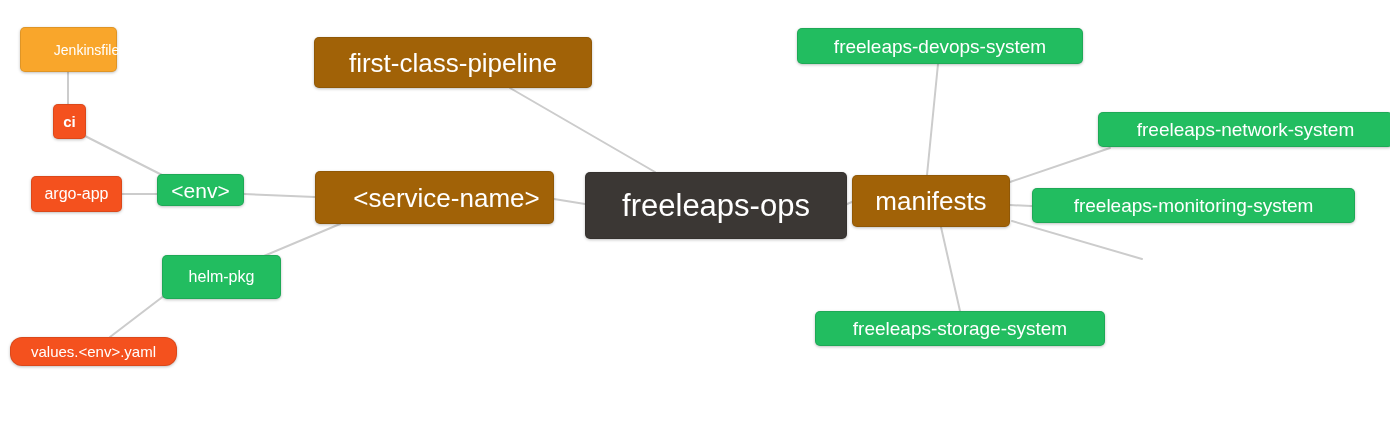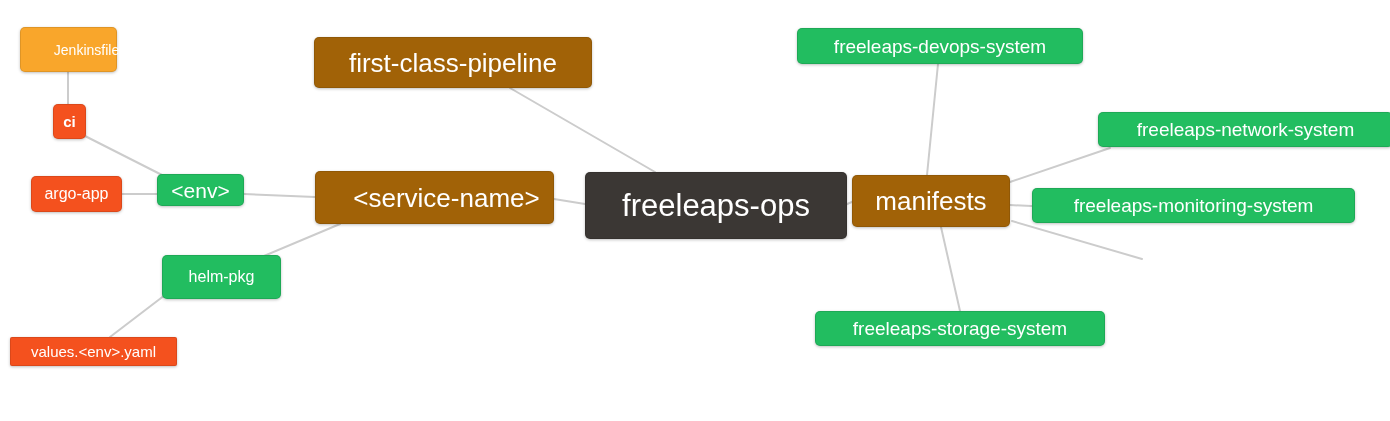--- a/index.html
+++ b/index.html
@@ -32,21 +32,21 @@
 
   .n-jenkinsfile        {left:20px;  top:27px;  width:97px;  height:45px; font-size:14px;padding-left:36px;}
   .n-ci                 {left:53px;  top:104px; width:33px;  height:35px; font-size:15px; font-weight:700;}
   .n-argo-app           {left:31px;  top:176px; width:91px;  height:36px; font-size:16px;}
   .n-env                {left:157px; top:174px; width:87px;  height:32px; font-size:21px;}
   .n-first-class-pipeline{left:314px;top:37px;  width:278px; height:51px; font-size:26px;}
   .n-service-name       {left:315px; top:171px; width:239px; height:53px; font-size:26px;padding-left:24px;}
   .n-freeleaps-ops      {left:585px; top:172px; width:262px; height:67px; font-size:31px;}
   .n-manifests          {left:852px; top:175px; width:158px; height:52px; font-size:26px;}
   .n-helm-pkg           {left:146px; top:255px; width:119px; height:44px; font-size:16px;margin-left:16px;}
-  .n-values-env-yaml    {left:10px;  top:337px; width:167px; height:29px; font-size:15px; border-radius:2px;}
+  .n-values-env-yaml    {left:10px;  top:337px; width:167px; height:29px; font-size:15px; border-radius:12px;}
   .n-devops             {left:797px; top:28px;  width:286px; height:36px; font-size:19px;}
   .n-network            {left:1054px;top:112px; width:295px; height:35px; font-size:19px;margin-left:44px;}
   .n-monitoring         {left:1032px;top:188px; width:323px; height:35px; font-size:19px;}
   .n-controls           {left:1060px;top:259px; width:295px; height:35px; font-size:19px;}
   .n-storage            {left:815px; top:311px; width:290px; height:35px; font-size:19px;}
 </style>
 </head>
 <body>
 
 <div class="canvas">

